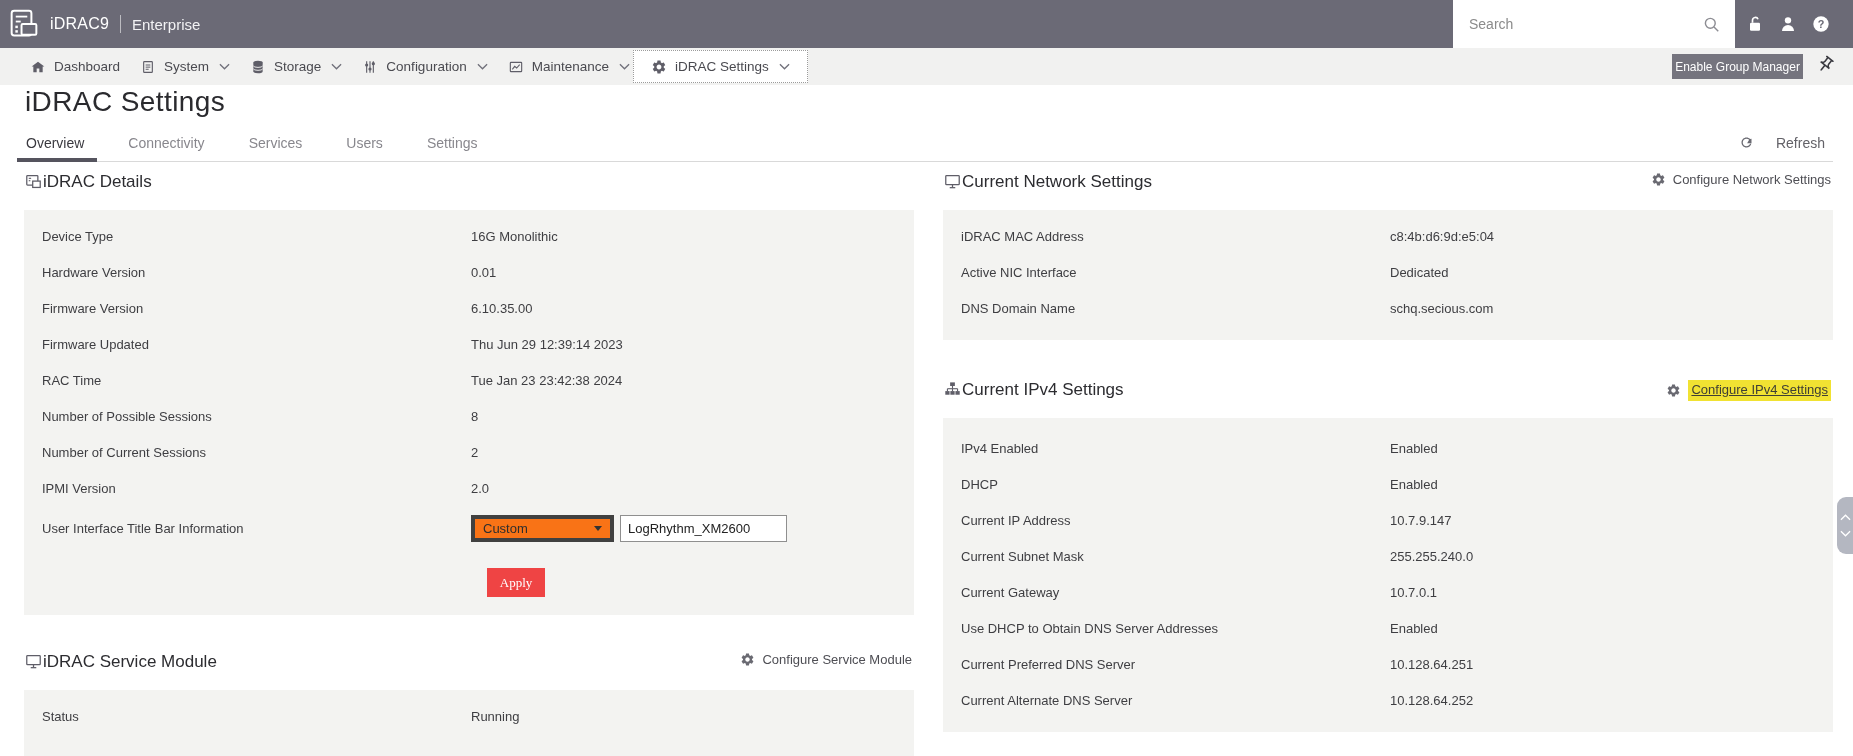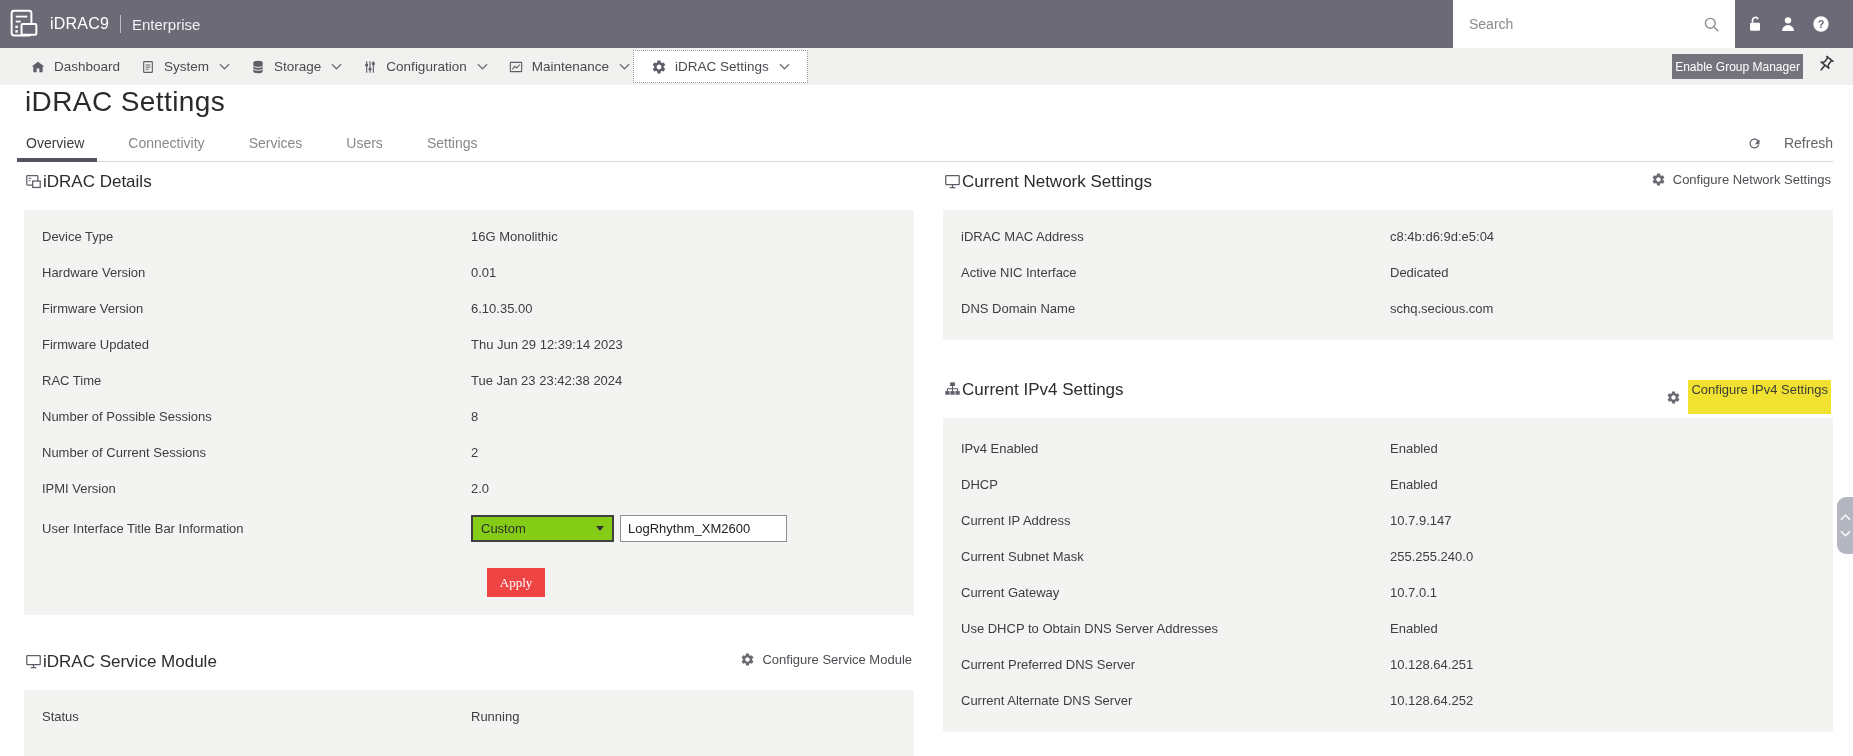--- a/index.html
+++ b/index.html
@@ -29,40 +29,40 @@
   .nav-item.active{background:#fff;border:1px dotted #9b9b9b;height:33px;padding:0 17px;margin-left:-17px;box-sizing:border-box}
   .egm-btn{position:absolute;right:50px;top:6px;width:131px;height:25px;background:#75747e;color:#fff;
     font-size:12px;display:flex;align-items:center;justify-content:center;cursor:pointer}
   .pin-btn{position:absolute;right:18px;top:7px;color:#3a3a40;cursor:pointer;display:flex}
   
   .page-title{position:absolute;left:25px;top:86px;font-size:28px;font-weight:300;color:#2a2a2e;letter-spacing:.4px}
   .tabbar{position:absolute;left:24px;right:20px;top:134px;height:27px;border-bottom:1px solid #d9d9d9;display:flex}
   .tab{font-size:14px;color:#88878d;margin-right:40px;padding:1px 2px 9px;position:relative;cursor:pointer}
   .tab.active{color:#3a393f}
   .tab.active::after{content:"";position:absolute;left:-7px;right:-11px;bottom:-1px;height:4px;background:#55545e}
-  .refresh{position:absolute;right:20px;top:135px;display:flex;align-items:flex-end;gap:22px;color:#636268;font-size:14px;cursor:pointer}
+  .refresh{position:absolute;right:28px;top:135px;display:flex;align-items:flex-start;gap:22px;color:#636268;font-size:14px;cursor:pointer}
   .refresh .ricon{color:#6a6a72;display:flex}
   
   .panel{position:absolute;width:890px}
   #p-details{left:24px;top:172px}
   #p-service{left:24px;top:652px}
   #p-network{left:943px;top:172px}
   #p-ipv4{left:943px;top:380px}
   .panel-header{height:38px;display:flex;align-items:flex-start;gap:0;color:#2c2c30;font-size:17px}
   .hicon{color:#5f5e68;display:flex}
   .panel-action{margin-left:auto;display:flex;align-items:center;gap:7px;font-size:13px;color:#4e4e54;cursor:pointer;padding-right:2px}
   .panel-action .gicon{color:#6a6a72;display:flex}
-  .hl{background:#f1e232;color:#3f3f35;padding:2px 3px 17px}
+  .hl{background:#f1e232;text-decoration:underline;color:#3f3f35;padding:2px 3px 4px}
   .panel-body{background:#f3f3f1;padding:8px 0 14px}
   .kv-row{height:36px;display:flex;align-items:center}
   .kv-label{width:429px;padding-left:18px;font-size:13px;color:#3e3e42;box-sizing:content-box}
   .kv-value{font-size:13px;color:#3e3e42}
   
   .ui-row{min-height:44px;display:flex;align-items:center}
-  .fake-select{width:143px;height:27px;background:#84cc16;border:2px solid #404040;display:flex;align-items:center;
+  .fake-select{width:143px;height:27px;background:#f97316;border:4px solid #404040;display:flex;align-items:center;
     padding:0 8px;box-sizing:border-box;font-size:13px;color:#2e2e2e;cursor:pointer}
   .fake-select .arrow{margin-left:auto;width:0;height:0;border-left:4px solid transparent;border-right:4px solid transparent;border-top:5px solid #333}
   .titlebar-input{width:167px;height:27px;border:1px solid #8f8f8f;margin-left:6px;font-size:13px;padding:0 7px;
     box-sizing:border-box;color:#222;font-family:inherit;outline:none}
   .apply-row{padding:18px 0 4px 463px}
   .apply-btn{width:58px;height:29px;background:#ef4444;color:#fff;border:none;font-size:13px;font-family:Liberation Serif, serif;cursor:default}
   #p-service .panel-body{height:110px;box-sizing:border-box}
   #p-ipv4 .panel-body{padding-top:12px}
   
   .scrollw{position:absolute;right:0;top:497px;width:16px;height:57px;background:#b4b7c1;border-radius:9px 0 0 9px;

